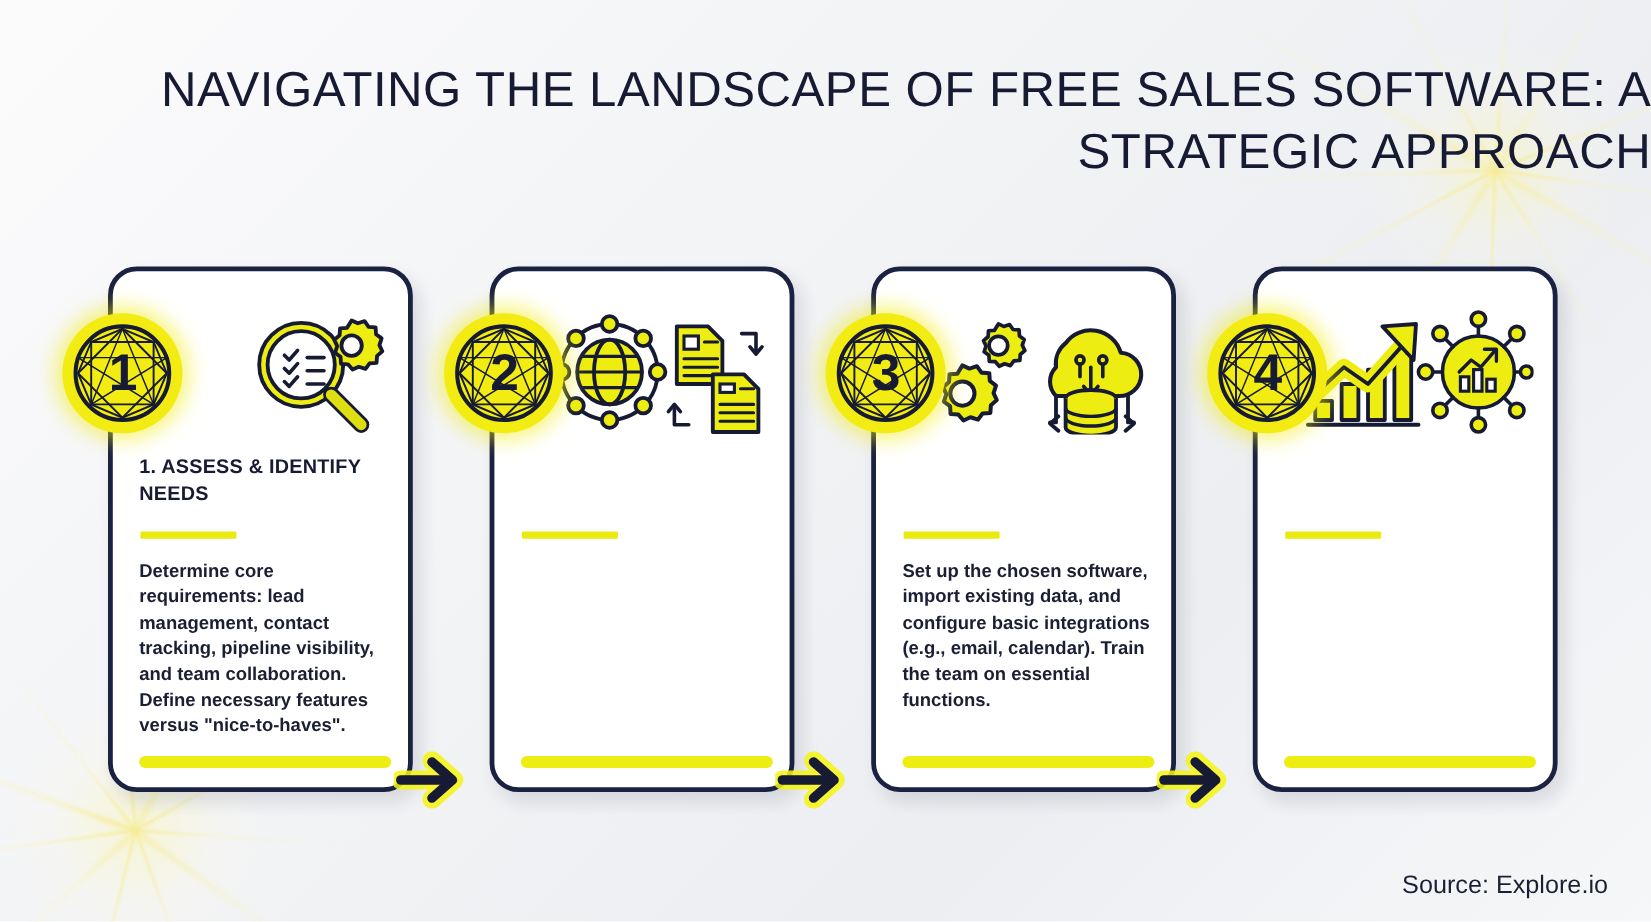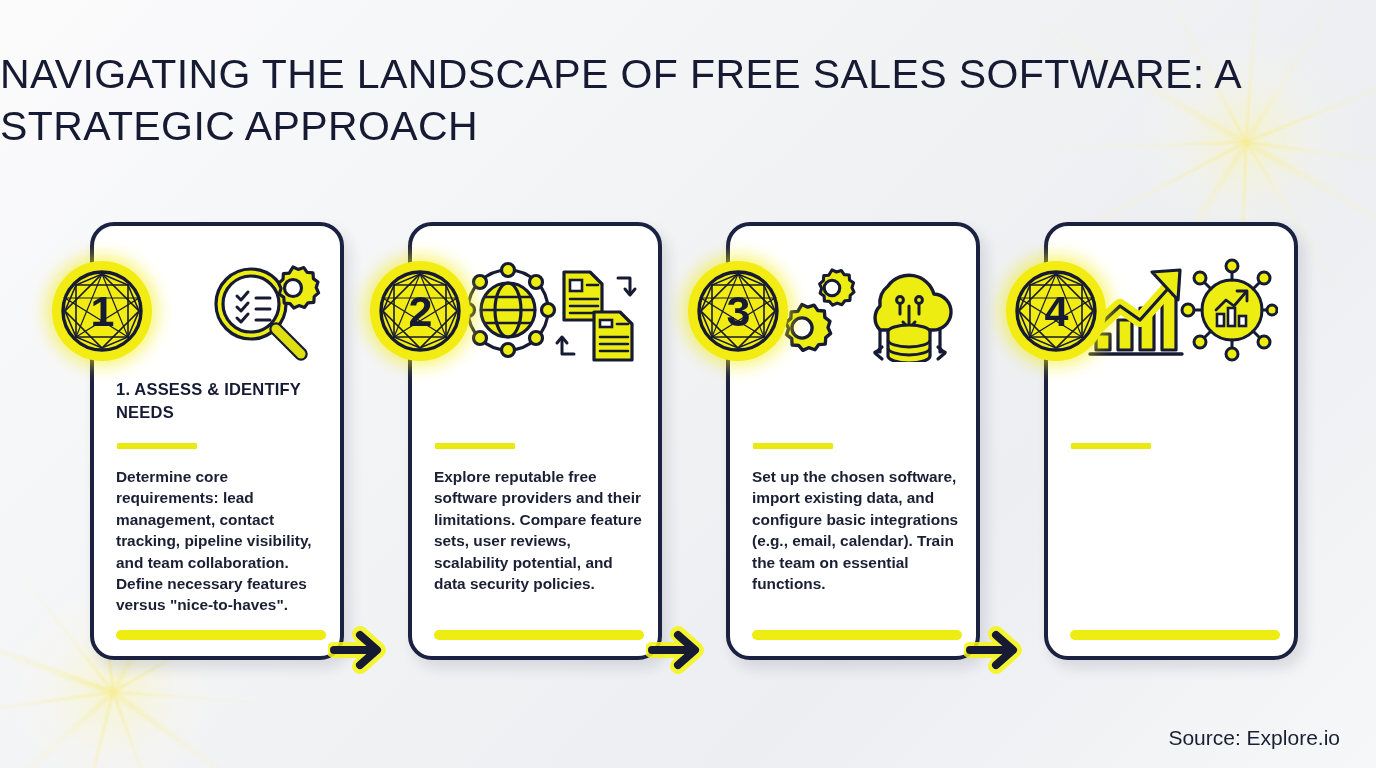--- a/index.html
+++ b/index.html
@@ -31,21 +31,21 @@
 
   .glow-core{
     position:absolute; left:50%; top:50%; width:220px; height:220px;
     margin:-110px 0 0 -110px; border-radius:50%;
     background:radial-gradient(circle,rgba(250,245,185,.55) 0%,rgba(252,250,225,.18) 42%,rgba(255,255,255,0) 72%);
   }
 
   
   #title{
     position:absolute; left:0; top:48px; width:1376px;
-    text-align:left;
+    text-align:right;
     font-size:41px; line-height:52px;
     letter-spacing:.4px;
     font-weight:400;
     color:#161b33;
     text-transform:uppercase;
     font-family:"Liberation Sans", sans-serif;
   }
 
   
   #row{
@@ -246,21 +246,20 @@
         <svg width="100" height="100" viewBox="0 0 100 100">
           <circle cx="50" cy="50" r="39" fill="none" stroke="#161b33" stroke-width="3.4"></circle>
           <polygon points="50,13 76,24 87,50 76,76 50,87 24,76 13,50 24,24" fill="none" stroke="#161b33" stroke-width="1.6"></polygon>
           <polygon points="50,13 87,50 50,87 13,50" fill="none" stroke="#161b33" stroke-width="1.6"></polygon>
           <polygon points="24,24 76,24 76,76 24,76" fill="none" stroke="#161b33" stroke-width="1.6"></polygon>
           <polygon points="50,13 76,76 13,37 87,37 24,76" fill="none" stroke="#161b33" stroke-width="1.2"></polygon>
         </svg>
         <span class="num">2</span>
       </div>
       <div class="rule"></div>
-      <div class="card-body">Explore reputable free software providers and their limitations. Compare feature sets, user reviews, scalability potential, and data security policies.</div>
       <div class="footer-bar"></div>
     </div>
 
     <div class="card c3">
       <div class="icon-wrap">
         <svg width="190" height="104" viewBox="0 0 190 104">
           <g transform="translate(62,30) scale(0.86)">
             <path d="M0,-21 L5.2,-18.6 L10.8,-20.4 L14.2,-15.6 L20,-15.2 L20.4,-9.4 L25,-6 L23.2,-0.4 L25.6,4.8 L21.2,8.6 L20.8,14.4 L15,14.8 L11.6,19.4 L6,17.6 L0.8,20 L-3,15.6 L-8.8,15.2 L-9.2,9.4 L-13.8,6 L-12,0.4 L-14.4,-4.8 L-10,-8.6 L-9.6,-14.4 L-3.8,-14.8 Z" fill="#eded12" stroke="#161b33" stroke-width="3.6" stroke-linejoin="round"></path>
             <circle cx="0" cy="0" r="9" fill="#ffffff" stroke="#161b33" stroke-width="3.6"></circle>
           </g>

